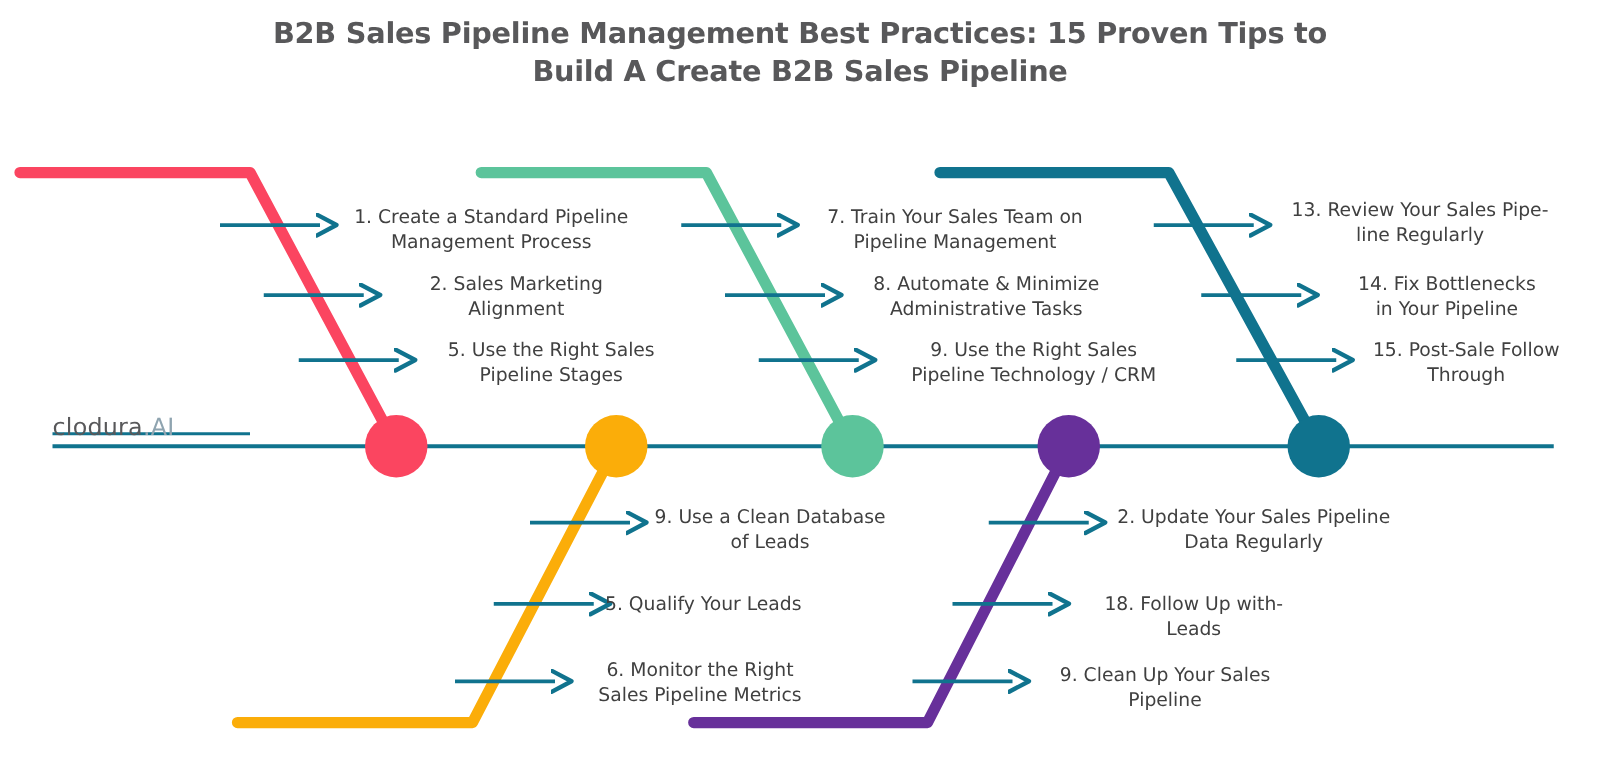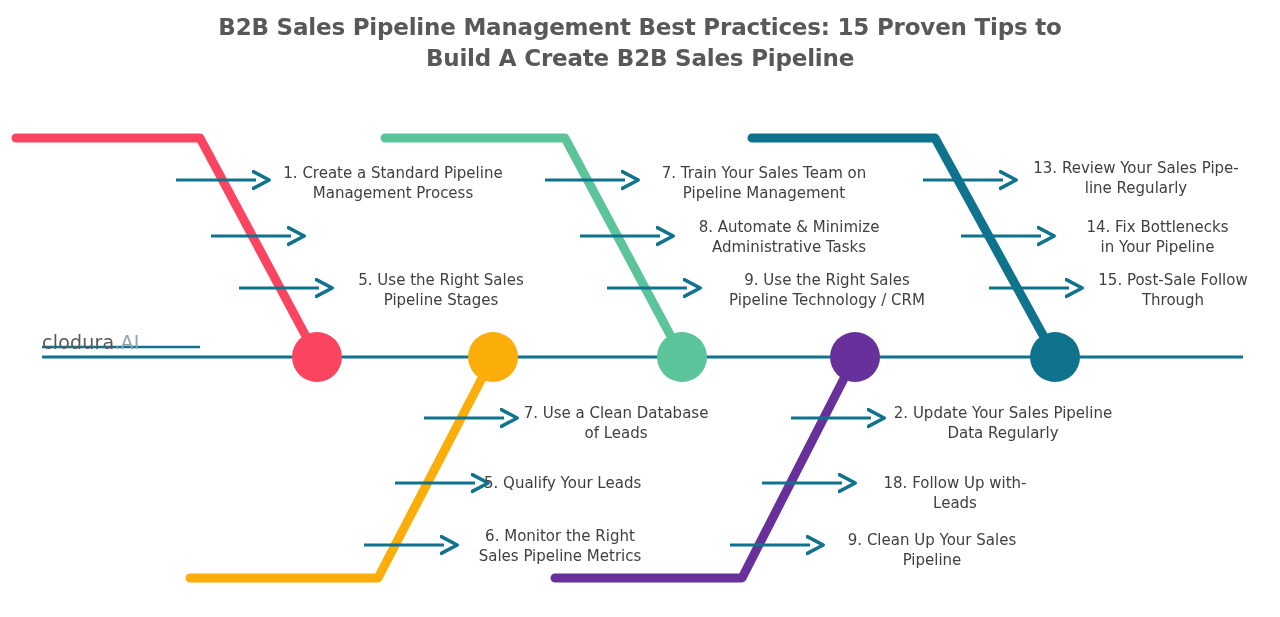--- a/index.html
+++ b/index.html
@@ -118,38 +118,40 @@
     <line x1="762" y1="483" x2="842" y2="483" stroke="#10738E" stroke-width="3" marker-end="url(#arrowhead)"></line>
     <line x1="730" y1="545" x2="810" y2="545" stroke="#10738E" stroke-width="3" marker-end="url(#arrowhead)"></line>
   </svg>
 
   <div id="logo">
     <span>clodura</span><span class="ai">.AI</span>
   </div>
 
   <div class="label ctr" style="left:268px; top:163px; width:250px;">1. Create a Standard Pipeline
 Management Process</div>
+  <div class="label ctr" style="left:303px; top:217px; width:220px;">2. Sales Marketing
+Alignment</div>
   <div class="label ctr" style="left:331px; top:270px; width:220px;">5. Use the Right Sales
 Pipeline Stages</div>
 
   <div class="label ctr" style="left:634px; top:163px; width:260px;">7. Train Your Sales Team on
 Pipeline Management</div>
   <div class="label ctr" style="left:669px; top:217px; width:240px;">8. Automate &amp; Minimize
 Administrative Tasks</div>
   <div class="label ctr" style="left:697px; top:270px; width:260px;">9. Use the Right Sales
 Pipeline Technology / CRM</div>
 
   <div class="label ctr" style="left:1012px; top:158px; width:248px;">13. Review Your Sales Pipe-
 line Regularly</div>
   <div class="label ctr" style="left:1050px; top:217px; width:215px;">14. Fix Bottlenecks
 in Your Pipeline</div>
   <div class="label ctr" style="left:1073px; top:270px; width:200px;">15. Post-Sale Follow
 Through</div>
 
-  <div class="label ctr" style="left:504px; top:403px; width:224px;">7. Use a Clean Database
+  <div class="label ctr" style="left:504px; top:403px; width:224px;">9. Use a Clean Database
 of Leads</div>
   <div class="label lft" style="left:484px; top:473px; width:260px;">5. Qualify Your Leads</div>
   <div class="label ctr" style="left:443px; top:526px; width:234px;">6. Monitor the Right
 Sales Pipeline Metrics</div>
 
   <div class="label ctr" style="left:872px; top:403px; width:262px;">2. Update Your Sales Pipeline
 Data Regularly</div>
   <div class="label ctr" style="left:845px; top:473px; width:220px;">18. Follow Up with-
 Leads</div>
   <div class="label ctr" style="left:815px; top:530px; width:234px;">9. Clean Up Your Sales

